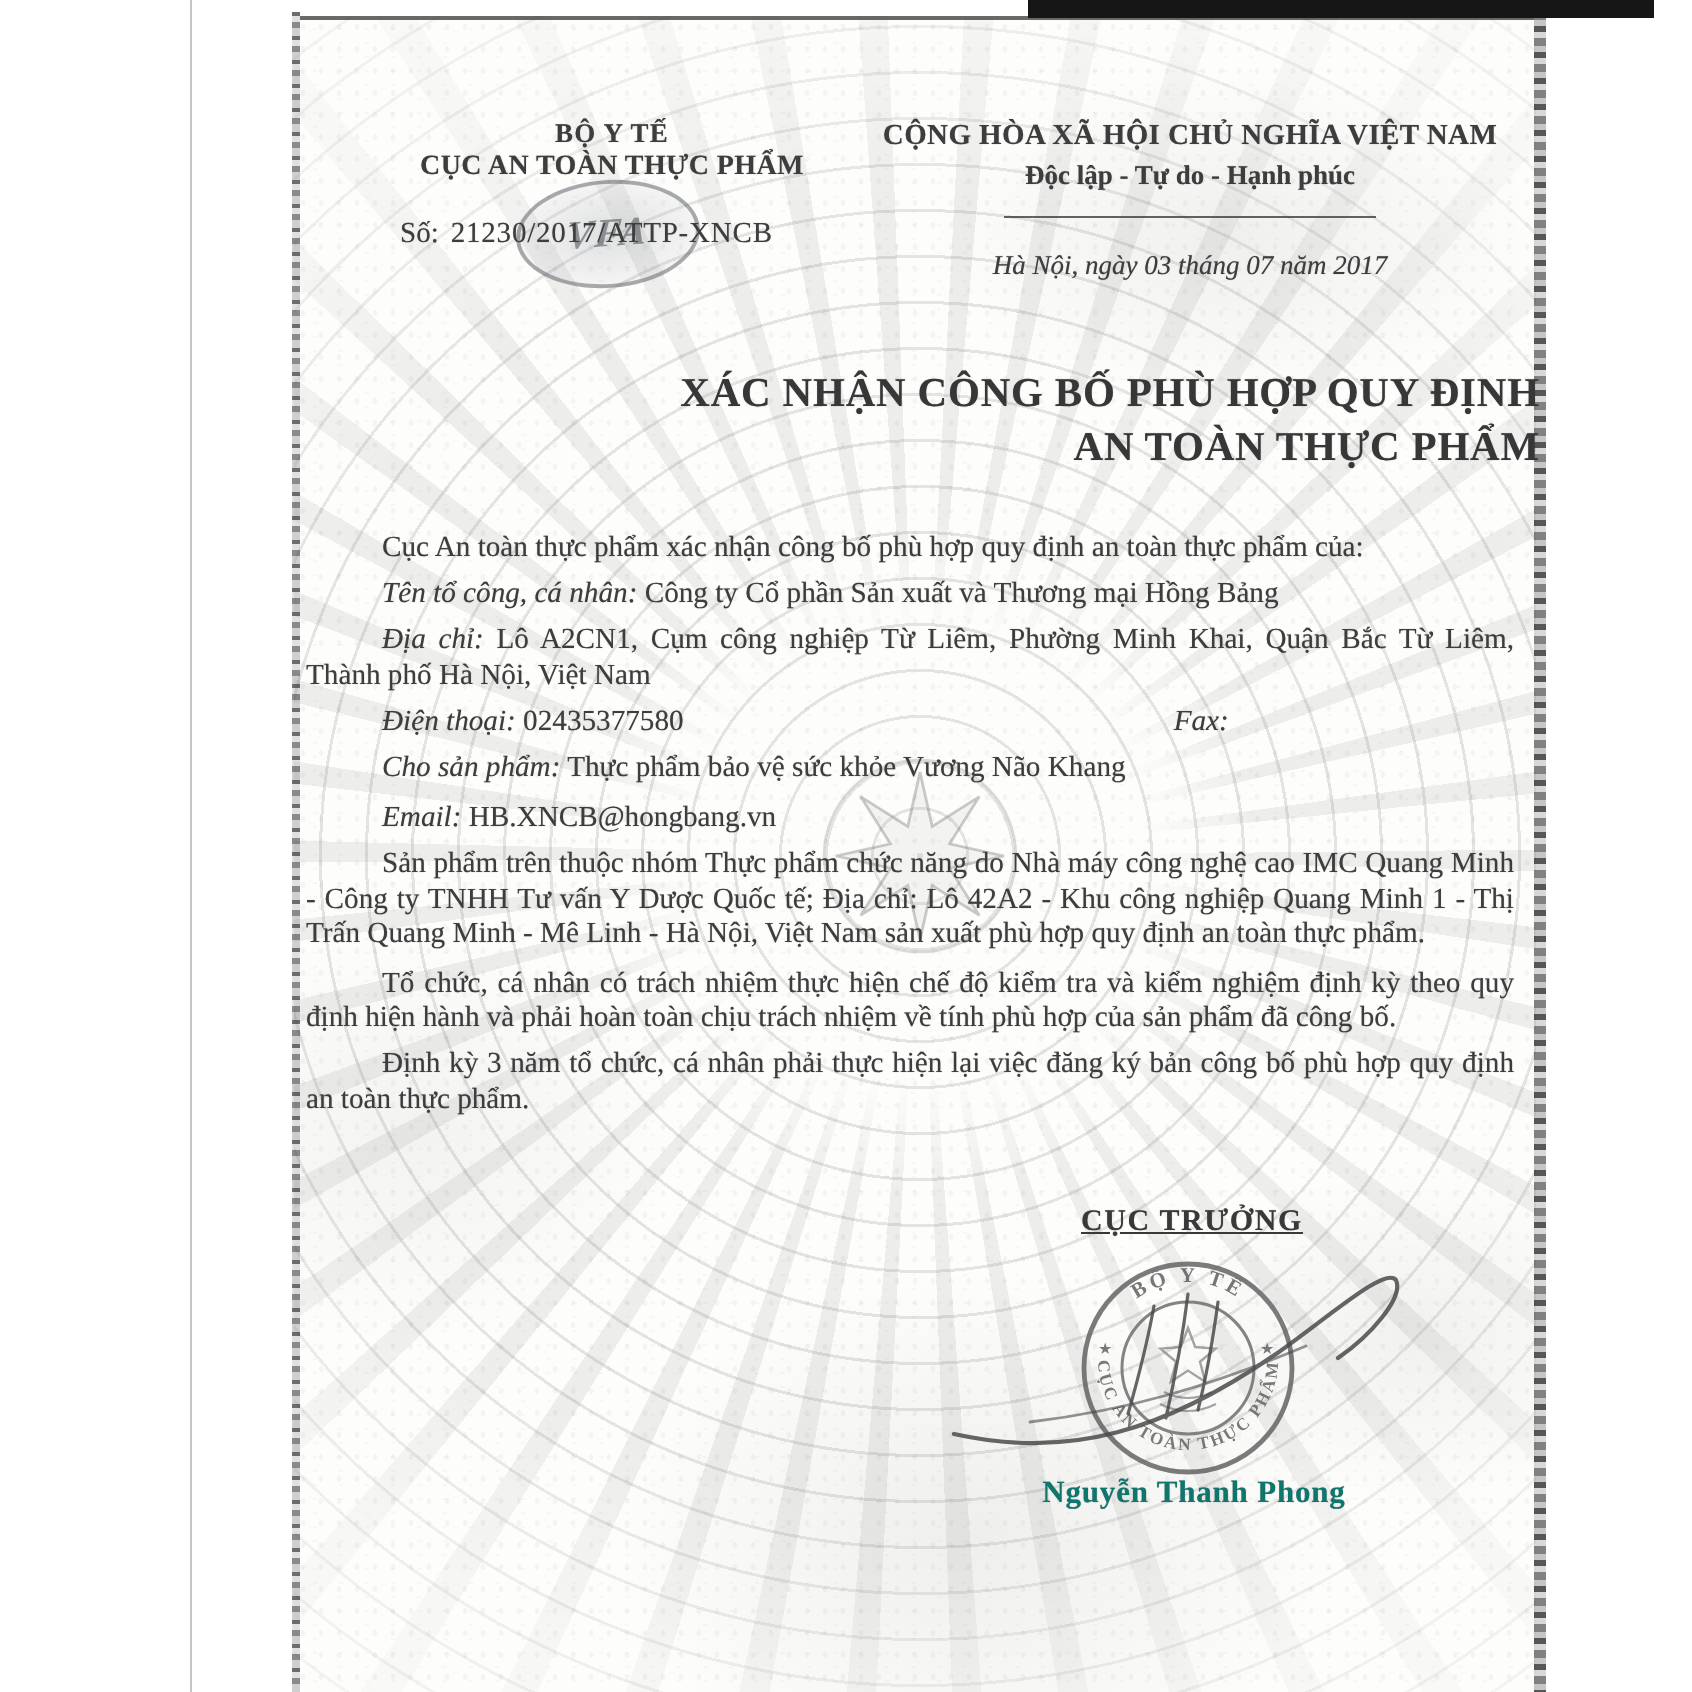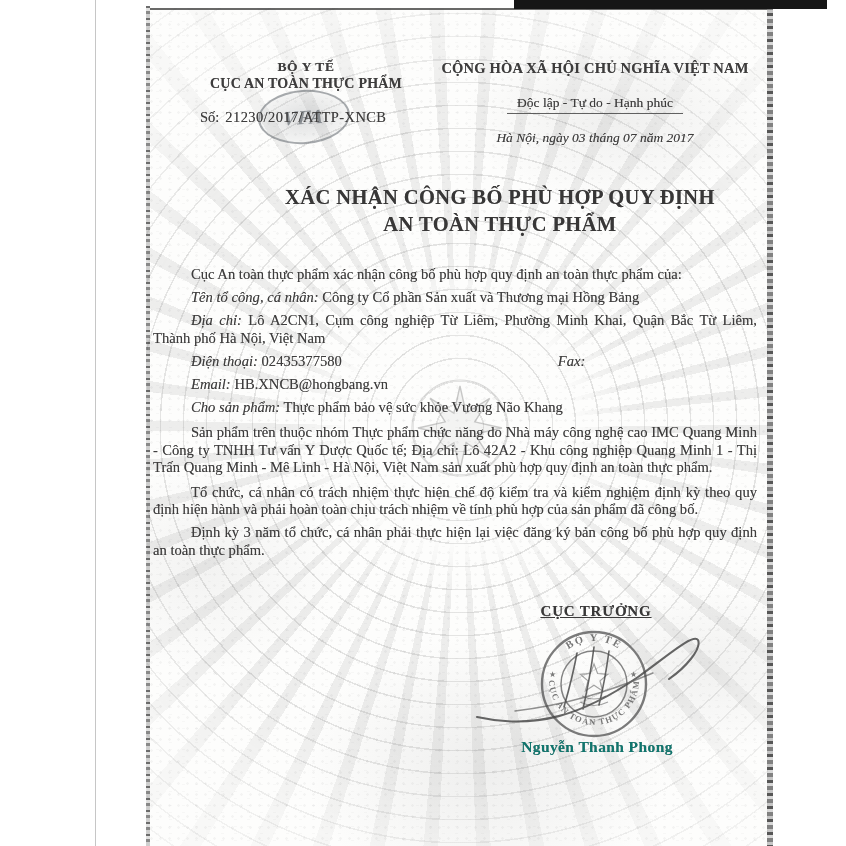--- a/index.html
+++ b/index.html
@@ -58,31 +58,31 @@
 
   .vfa{position:absolute;left:258px;top:90px;width:88px;height:50px;z-index:1;
     border:2px solid rgba(88,93,99,.5);border-radius:50%;transform:rotate(-4deg);
     background:radial-gradient(ellipse at 50% 50%, rgba(118,123,130,.22), rgba(118,123,130,.06) 75%);
     display:flex;align-items:center;justify-content:center;}
   .vfa span{font-weight:bold;font-style:italic;font-size:20px;letter-spacing:1px;
     color:rgba(80,86,94,.6);transform:skewX(-8deg);}
 
   .hdr-right{position:absolute;left:428px;top:60px;width:334px;text-align:center;}
   .hdr-right .l1{font-weight:bold;font-size:14.5px;letter-spacing:.2px;}
-  .hdr-right .l2{display:inline-block;font-weight:normal;font-size:13.5px;margin-top:18px;
-    padding:0 10px 2px;border-bottom:1.6px solid rgba(60,60,60,.8);}
+  .hdr-right .l2{display:inline-block;font-weight:bold;font-size:13.5px;margin-top:3px;
+    padding:0 10px 12px;border-bottom:1.6px solid rgba(60,60,60,.8);}
   .hdr-right .date{font-style:italic;font-size:13.5px;margin-top:16px;text-align:center;}
 
-  .doc-title{position:absolute;left:150px;top:184px;width:620px;text-align:center;
-    font-weight:bold;font-size:20.5px;line-height:27px;letter-spacing:.4px;color:#383737;padding-left:40px;}
+  .doc-title{position:absolute;left:150px;top:184px;width:620px;text-align:right;
+    font-weight:bold;font-size:20.5px;line-height:27px;letter-spacing:.4px;color:#383737;}
 
   .body-text{position:absolute;left:153px;top:266px;width:604px;font-size:14.6px;line-height:17.2px;text-align:justify;}
   .body-text p{margin:0 0 6px 0;text-indent:38px;}
   .lbl{font-style:italic;}
-  .phone-row{display:flex;}
+  .phone-row{display:flex;gap:29px;}
   .phone-row .fax{margin-left:178px;}
   .mb-extra{margin-bottom:8px !important;}
 
   .recipients{position:absolute;left:153px;top:586px;font-size:13.8px;line-height:19px;}
   .recipients .head{font-weight:bold;font-style:italic;}
 
   .signer-title{position:absolute;left:498px;top:603px;width:196px;text-align:center;
     font-weight:bold;font-size:15px;letter-spacing:.8px;color:#3a3939;text-decoration:underline;}
   .seal{position:absolute;left:528px;top:624px;opacity:.82;}
   .signature{position:absolute;left:455px;top:595px;}
@@ -139,22 +139,22 @@
     </div>
 
     <div class="body-text">
       <p class="t">Cục An toàn thực phẩm xác nhận công bố phù hợp quy định an toàn thực phẩm của:</p>
       <p class="t"><span class="lbl">Tên tổ công, cá nhân:</span> <span>Công ty Cổ phần Sản xuất và Thương mại Hồng Bảng</span></p>
       <p class="t"><span class="lbl">Địa chỉ:</span> <span>Lô A2CN1, Cụm công nghiệp Từ Liêm, Phường Minh Khai, Quận Bắc Từ Liêm, Thành phố Hà Nội, Việt Nam</span></p>
       <p class="t phone-row">
         <span style="text-indent:38px;display:inline-block;"><span class="lbl">Điện thoại:</span> <span>02435377580</span></span>
         <span class="fax lbl">Fax:</span>
       </p>
+      <p class="t mb-extra"><span class="lbl">Cho sản phẩm:</span> <span>Thực phẩm bảo vệ sức khỏe Vương Não Khang</span></p>
       <p class="t"><span class="lbl">Email:</span> <span>HB.XNCB@hongbang.vn</span></p>
-      <p class="t mb-extra"><span class="lbl">Cho sản phẩm:</span> <span>Thực phẩm bảo vệ sức khỏe Vương Não Khang</span></p>
       <p class="t mb-extra">Sản phẩm trên thuộc nhóm Thực phẩm chức năng do Nhà máy công nghệ cao IMC Quang Minh - Công ty TNHH Tư vấn Y Dược Quốc tế; Địa chỉ: Lô 42A2 - Khu công nghiệp Quang Minh 1 - Thị Trấn Quang Minh - Mê Linh - Hà Nội, Việt Nam sản xuất phù hợp quy định an toàn thực phẩm.</p>
       <p class="t">Tổ chức, cá nhân có trách nhiệm thực hiện chế độ kiểm tra và kiểm nghiệm định kỳ theo quy định hiện hành và phải hoàn toàn chịu trách nhiệm về tính phù hợp của sản phẩm đã công bố.</p>
       <p class="t">Định kỳ 3 năm tổ chức, cá nhân phải thực hiện lại việc đăng ký bản công bố phù hợp quy định an toàn thực phẩm.</p>
     </div>
 
 
     <div class="signer-title t">CỤC TRƯỞNG</div>
 
     <svg class="seal" width="132" height="122" viewBox="0 0 132 122">
       <defs>

